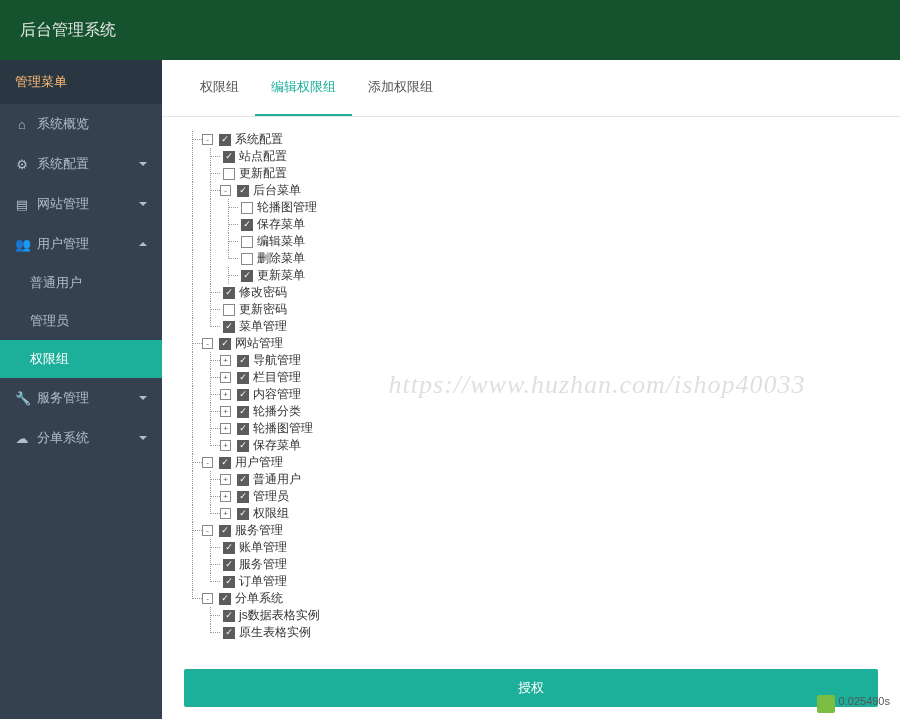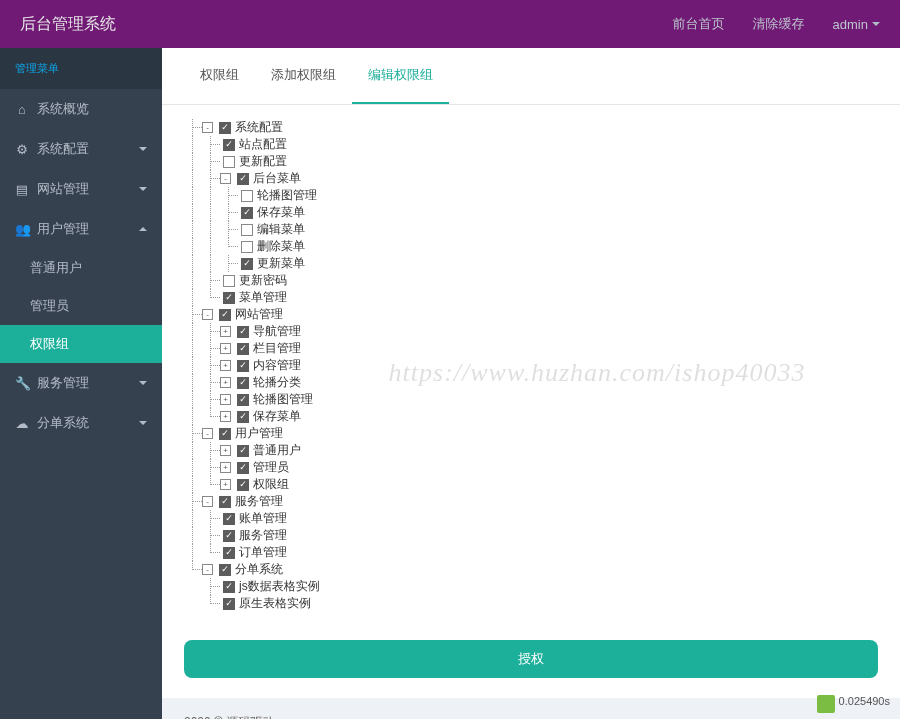--- a/index.html
+++ b/index.html
@@ -1,25 +1,25 @@
 <!DOCTYPE html>
 <html><head>
   <meta charset="utf-8">
   <style>
     * { margin: 0; padding: 0; box-sizing: border-box; font-family: "Microsoft YaHei", Arial, sans-serif; }
     body { background: #fff; font-size: 12px; color: #333; }
     
-    .topbar { height: 48px; background: #701a75; display: flex; align-items: center; justify-content: space-between; padding: 0 20px; }
+    .topbar { height: 60px; background: #14532d; display: flex; align-items: center; justify-content: space-between; padding: 0 20px; }
     .brand { color: #e5e5e5; font-size: 16px; }
     .topbar-right { display: flex; gap: 28px; align-items: center; }
     .topbar-link { color: #bcc4cc; font-size: 13px; cursor: pointer; display: flex; align-items: center; gap: 4px; }
     
     .layout { display: flex; min-height: calc(100vh - 48px); }
     .sidebar { width: 162px; background: #364150; color: #b4bcc8; flex-shrink: 0; }
-    .sidebar-header { background: #2b3643; color: #0ea5e9; padding: 13px 15px; font-size: 11px; }
+    .sidebar-header { background: #2b3643; color: #fdba74; padding: 13px 15px; font-size: 13px; }
     .nav-item { padding: 11px 15px; display: flex; align-items: center; justify-content: space-between; cursor: pointer; font-size: 13px; }
     .nav-item .left { display: flex; align-items: center; gap: 8px; }
     .nav-icon { width: 14px; text-align: center; }
     .sub-item { padding: 10px 15px 10px 30px; cursor: pointer; font-size: 13px; }
     .sub-item.active { background: #1caf9a; color: #fff; }
     
     .main { flex: 1; background: #fff; display: flex; flex-direction: column; position: relative; }
     
     .tabs { border-bottom: 1px solid #e5e5e5; padding: 0 22px 0 22px; display: flex; }
     .tab { padding: 18px 16px; color: #555; font-size: 13px; cursor: pointer; border-bottom: 2px solid transparent; }
@@ -33,45 +33,37 @@
     .line.h::after { content:""; position:absolute; left:8px; right:0; top:8px; border-top:1px dotted #999; }
     .line.end::before { content:""; position:absolute; left:8px; top:0; height:9px; border-left:1px dotted #999; }
     .line.end::after { content:""; position:absolute; left:8px; right:0; top:8px; border-top:1px dotted #999; }
     
     .toggle { width: 11px; height: 11px; border: 1px solid #888; background: #fff; display: inline-flex; align-items:center; justify-content:center; font-size: 8px; line-height: 1; color:#555; margin-right: 3px; flex-shrink: 0; cursor:pointer; }
     .chk { width: 12px; height: 12px; border: 1px solid #888; background:#fff; display: inline-flex; align-items:center; justify-content:center; margin: 0 4px 0 3px; flex-shrink: 0; cursor:pointer; }
     .chk.on { background: #5c5c5c; border-color: #5c5c5c; }
     .chk.on::after { content: "✓"; color:#fff; font-size: 9px; line-height: 1; }
     .label { font-size: 12px; color: #333; }
     
-    .btn-auth { background:#1caf9a; color:#fff; border:none; padding: 10px 18px; font-size:13px; cursor:pointer; margin: 8px 22px 20px; border-radius:8px; }
+    .btn-auth { background:#1caf9a; color:#fff; border:none; padding: 10px 18px; font-size:13px; cursor:pointer; margin: 8px 22px 20px; border-radius:2px; }
     
     .footer { background:#eef1f5; padding: 16px 22px; font-size: 12px; color:#666; }
     
     .watermark { position:absolute; top: 310px; left: 132px; right: 0; text-align:center; pointer-events:none; color: rgba(0,0,0,0.13); font-size: 26px; font-style: italic; font-family: Georgia, serif; letter-spacing: 1px; }
     
     .timing { position:fixed; bottom:6px; right:10px; display:flex; align-items:flex-start; gap:4px; font-size:11px; color:#555;padding-left:32px; }
     .timing-badge { width:18px; height:18px; background:#7bbd42; border-radius:2px; }
     
     .caret-down { display:inline-block; width:0; height:0; border-left:4px solid transparent; border-right:4px solid transparent; border-top:4px solid #b4bcc8; }
     .caret-up { display:inline-block; width:0; height:0; border-left:4px solid transparent; border-right:4px solid transparent; border-bottom:4px solid #b4bcc8; }
   </style>
 </head>
 <body>
 
 <div class="topbar">
   <div class="brand">后台管理系统</div>
-  <div class="topbar-right">
-    <span class="topbar-link">前台首页</span>
-    <span class="topbar-link">清除缓存</span>
-    <span class="topbar-link">
-      <span>admin</span>
-      <span class="caret-down"></span>
-    </span>
-  </div>
 </div>
 
 <div class="layout">
   <div class="sidebar">
     <div class="sidebar-header">管理菜单</div>
     <div id="sidebar-nav">
         <div class="nav-item">
           <span class="left">
             <span class="nav-icon">⌂</span>
             <span>系统概览</span>
@@ -114,22 +106,22 @@
             <span>分单系统</span>
           </span>
           <span class="caret-down"></span>
         </div>
       </div>
   </div>
 
   <div class="main">
     <div class="tabs" id="tabs">
         <div class="tab">权限组</div>
+        <div class="tab active">编辑权限组</div>
         <div class="tab">添加权限组</div>
-        <div class="tab active">编辑权限组</div>
       </div>
     <div class="tree-area">
       <div class="tree" id="tree">
           <div class="node">
             <span class="line v h"></span>
             <span class="toggle">-</span>
             <span class="chk on"></span>
             <span class="label">系统配置</span>
           </div>
           <div class="node">
@@ -178,20 +170,26 @@
             <span class="line end"></span>
             <span class="chk"></span>
             <span class="label">删除菜单</span>
           </div>
           <div class="node">
             <span class="line v"></span>
             <span class="line v"></span>
             <span class="line v h"></span>
             <span class="chk on"></span>
             <span class="label">更新菜单</span>
+          </div>
+          <div class="node">
+            <span class="line v"></span>
+            <span class="line v h"></span>
+            <span class="chk on"></span>
+            <span class="label">修改密码</span>
           </div>
           <div class="node">
             <span class="line v"></span>
             <span class="line v h"></span>
             <span class="chk"></span>
             <span class="label">更新密码</span>
           </div>
           <div class="node">
             <span class="line v"></span>
             <span class="line end"></span>

